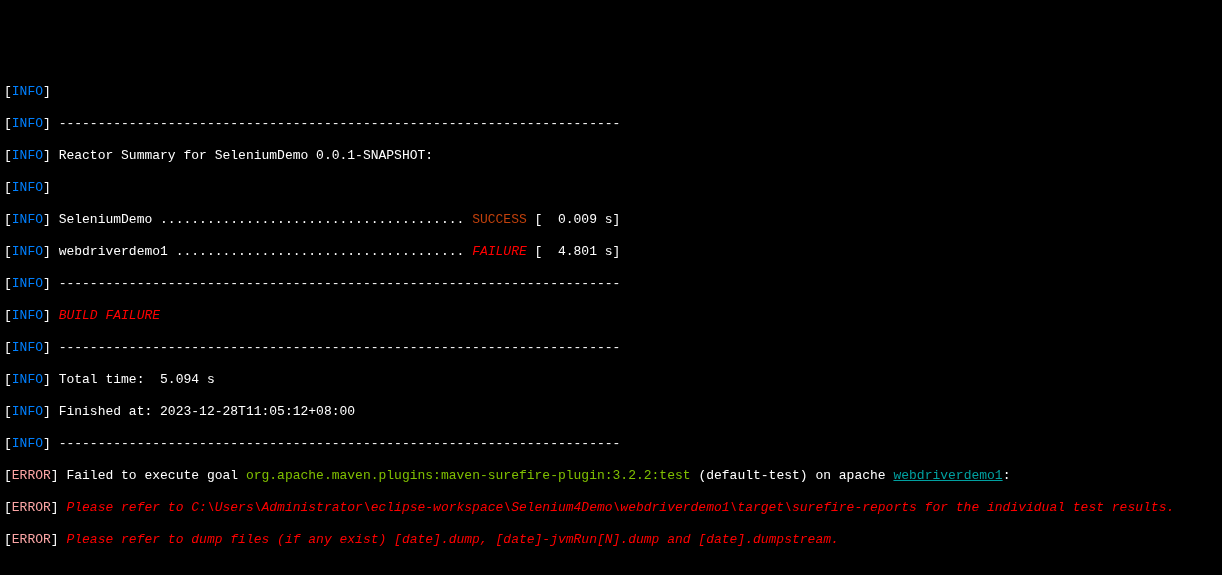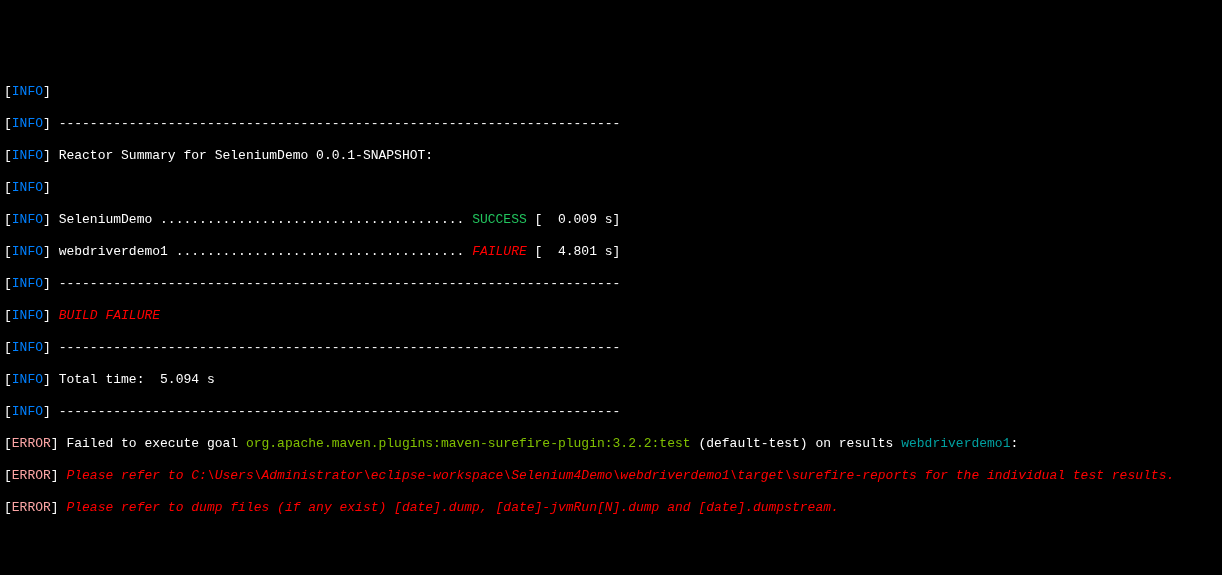--- a/index.html
+++ b/index.html
@@ -13,43 +13,44 @@
     white-space: pre;
     overflow-x: hidden;
   }
   .line {
     display: block;
   }
   .bracket { color: #ffffff; }
   .info-tag { color: #0080ff; margin-top: 25px; }
   .error-tag { color: #fca5a5; }
   .white { color: #ffffff; }
-  .green { color: #22c55e; }
+  .green { color: #c2410c; }
   .red { color: #ff0000; font-style: italic; }
   .yellowgreen { color: #80c000; }
-  .teal { color: #00a0a0; }
+  .teal { color: #00a0a0; text-decoration: underline; }
 </style>
 </head>
 <body>
 
 
 
 <div>
 <span class="line"><span class="bracket">[</span><span class="info-tag">INFO</span><span class="bracket">]</span></span>
 <span class="line"><span class="bracket">[</span><span class="info-tag">INFO</span><span class="bracket">]</span> <span class="white">------------------------------------------------------------------------</span></span>
 <span class="line"><span class="bracket">[</span><span class="info-tag">INFO</span><span class="bracket">]</span> <span class="white">Reactor Summary for SeleniumDemo 0.0.1-SNAPSHOT:</span></span>
 <span class="line"><span class="bracket">[</span><span class="info-tag">INFO</span><span class="bracket">]</span></span>
 <span class="line"><span class="bracket">[</span><span class="info-tag">INFO</span><span class="bracket">]</span> <span class="white">SeleniumDemo ....................................... </span><span class="green">SUCCESS</span><span class="white"> [  0.009 s]</span></span>
 <span class="line"><span class="bracket">[</span><span class="info-tag">INFO</span><span class="bracket">]</span> <span class="white">webdriverdemo1 ..................................... </span><span class="red">FAILURE</span><span class="white"> [  4.801 s]</span></span>
 <span class="line"><span class="bracket">[</span><span class="info-tag">INFO</span><span class="bracket">]</span> <span class="white">------------------------------------------------------------------------</span></span>
 <span class="line"><span class="bracket">[</span><span class="info-tag">INFO</span><span class="bracket">]</span> <span class="red">BUILD FAILURE</span></span>
 <span class="line"><span class="bracket">[</span><span class="info-tag">INFO</span><span class="bracket">]</span> <span class="white">------------------------------------------------------------------------</span></span>
 <span class="line"><span class="bracket">[</span><span class="info-tag">INFO</span><span class="bracket">]</span> <span class="white">Total time:  5.094 s</span></span>
+<span class="line"><span class="bracket">[</span><span class="info-tag">INFO</span><span class="bracket">]</span> <span class="white">Finished at: 2023-12-28T11:05:12+08:00</span></span>
 <span class="line"><span class="bracket">[</span><span class="info-tag">INFO</span><span class="bracket">]</span> <span class="white">------------------------------------------------------------------------</span></span>
-<span class="line"><span class="bracket">[</span><span class="error-tag">ERROR</span><span class="bracket">]</span> <span class="white">Failed to execute goal </span><span class="yellowgreen">org.apache.maven.plugins:maven-surefire-plugin:3.2.2:test</span><span class="white"> (default-test) on results </span><span class="teal">webdriverdemo1</span><span class="white">:</span></span>
+<span class="line"><span class="bracket">[</span><span class="error-tag">ERROR</span><span class="bracket">]</span> <span class="white">Failed to execute goal </span><span class="yellowgreen">org.apache.maven.plugins:maven-surefire-plugin:3.2.2:test</span><span class="white"> (default-test) on apache </span><span class="teal">webdriverdemo1</span><span class="white">:</span></span>
 <span class="line"><span class="bracket">[</span><span class="error-tag">ERROR</span><span class="bracket">]</span> <span class="red">Please refer to C:\Users\Administrator\eclipse-workspace\Selenium4Demo\webdriverdemo1\target\surefire-reports for the individual test results.</span></span>
 <span class="line"><span class="bracket">[</span><span class="error-tag">ERROR</span><span class="bracket">]</span> <span class="red">Please refer to dump files (if any exist) [date].dump, [date]-jvmRun[N].dump and [date].dumpstream.</span></span>
 
 
 
 
 
 
 
 

